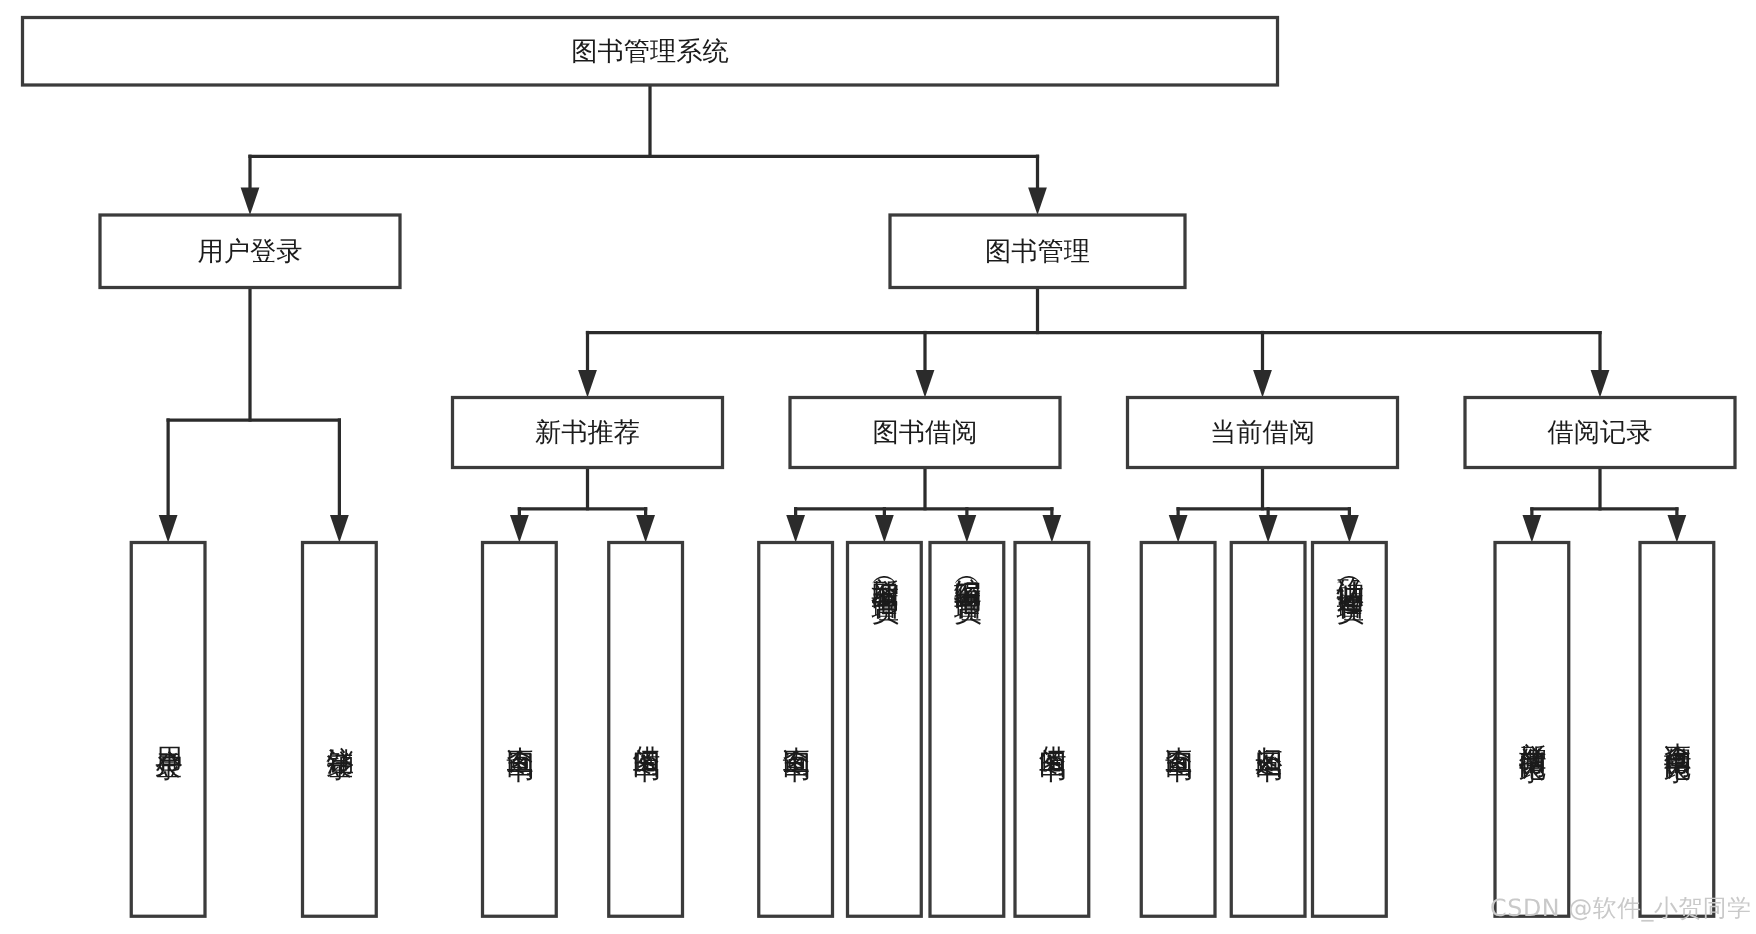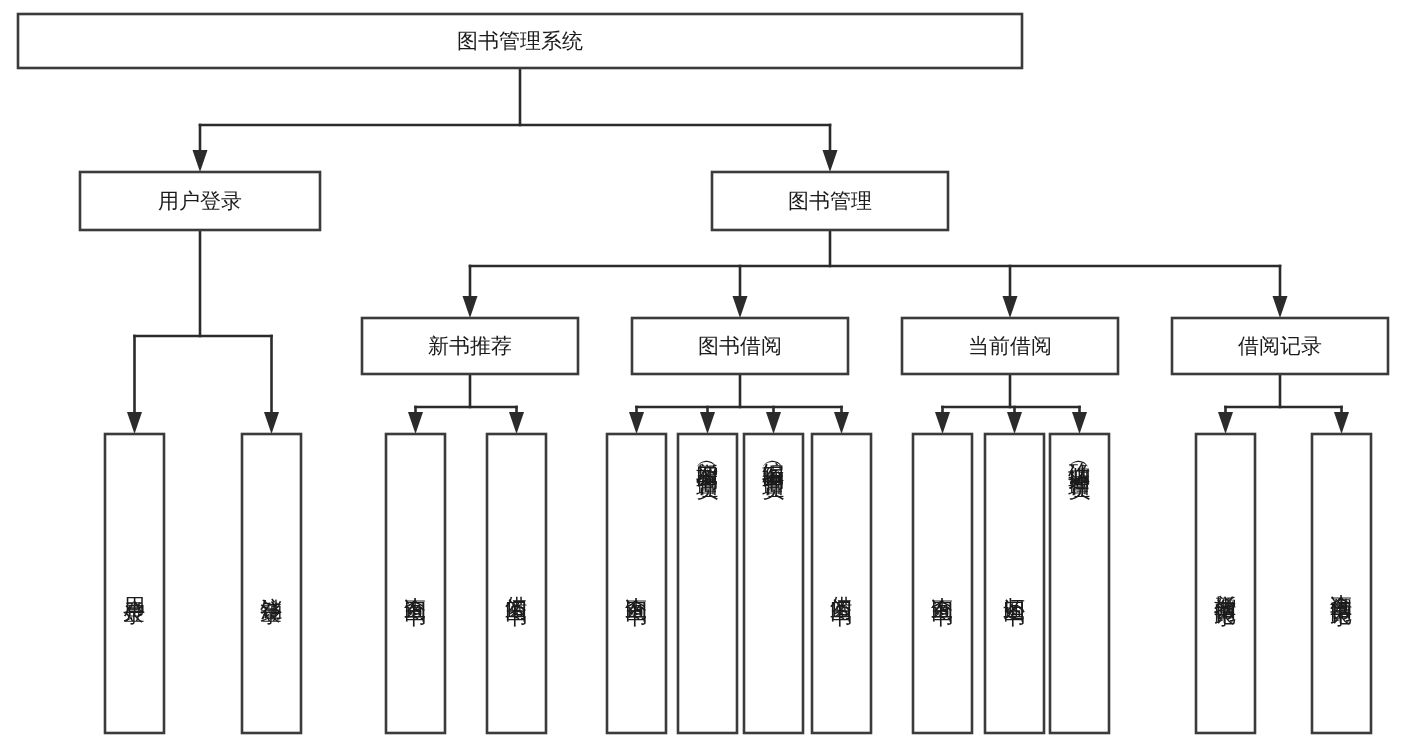--- a/index.html
+++ b/index.html
@@ -180,13 +180,14 @@
       <div class="vlabel" style="left: 607px; top: 434px; width: 59px; height: 299px; padding-top: 0px;">查询图书</div>
       <div class="vlabel top" style="left: 678px; top: 434px; width: 59px; height: 299px; padding-top: 10px;">新增图书（管理员）</div>
       <div class="vlabel top" style="left: 744px; top: 434px; width: 59px; height: 299px; padding-top: 10px;">编辑图书（管理员）</div>
       <div class="vlabel" style="left: 812px; top: 434px; width: 59px; height: 299px; padding-top: 0px;">借阅图书</div>
       <div class="vlabel" style="left: 913px; top: 434px; width: 59px; height: 299px; padding-top: 0px;">查询图书</div>
       <div class="vlabel" style="left: 985px; top: 434px; width: 59px; height: 299px; padding-top: 0px;">归还图书</div>
       <div class="vlabel top" style="left: 1050px; top: 434px; width: 59px; height: 299px; padding-top: 10px;">确认归还（管理员）</div>
       <div class="vlabel" style="left: 1196px; top: 434px; width: 59px; height: 299px; padding-top: 0px;">新增借阅记录</div>
       <div class="vlabel" style="left: 1312px; top: 434px; width: 59px; height: 299px; padding-top: 0px;">查询借阅记录</div>
     </div>
+  <div class="watermark" style="left: 1192px; top: 714px;">CSDN @软件_小贺同学</div>
 </div>
 
 </body></html>

